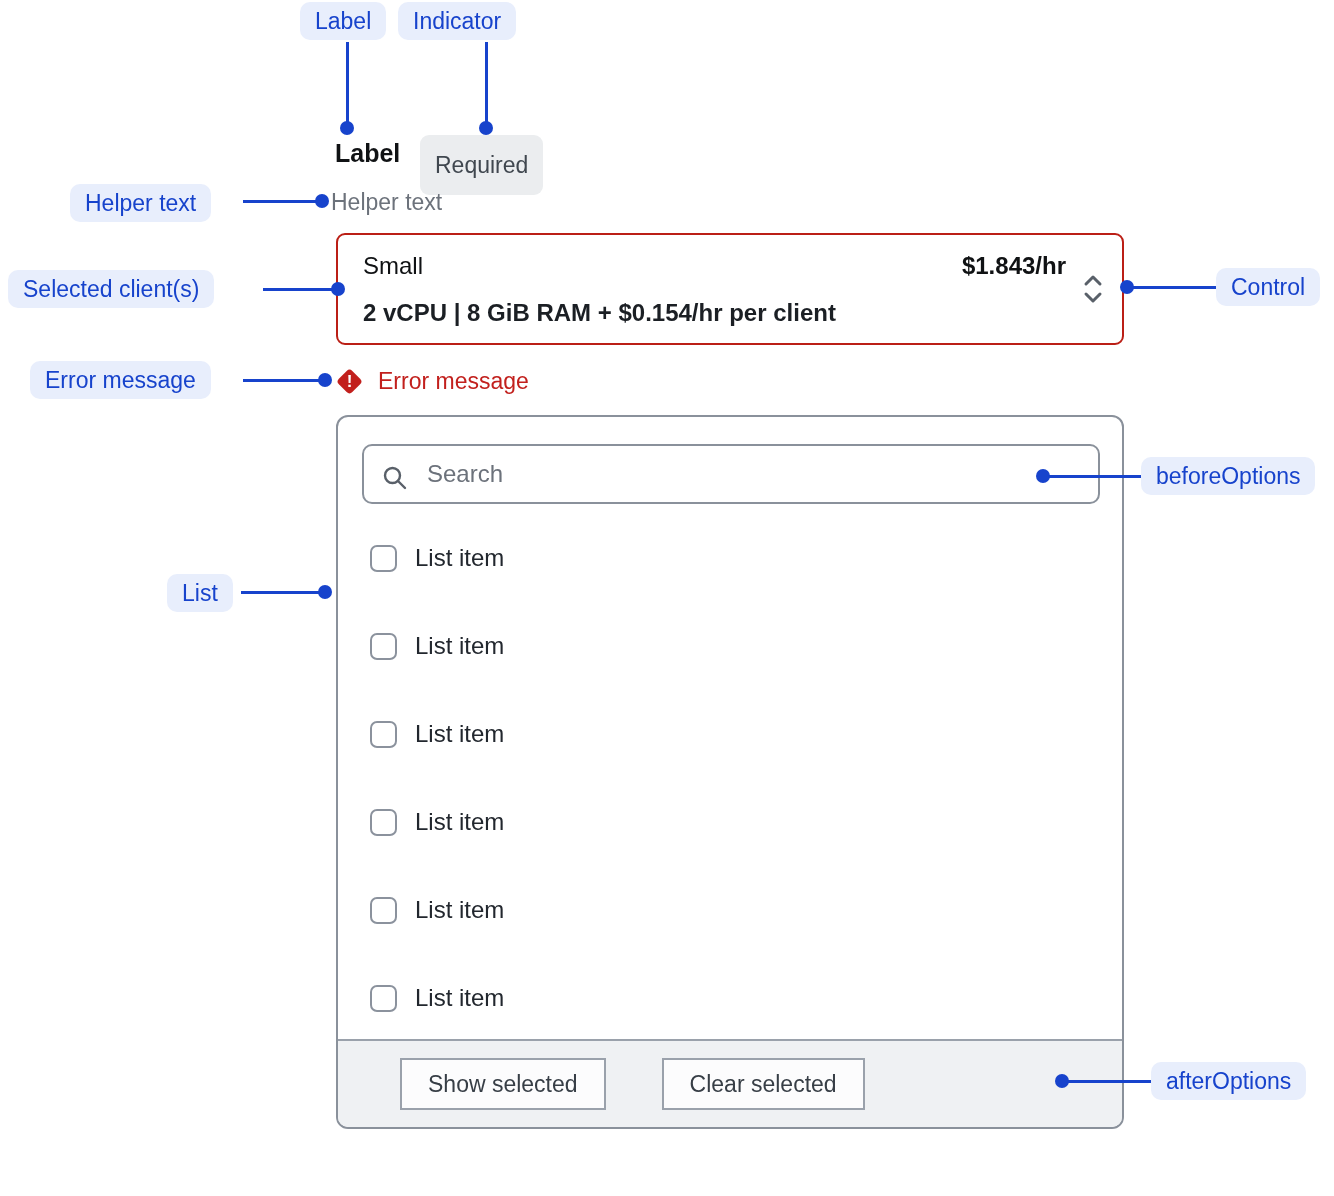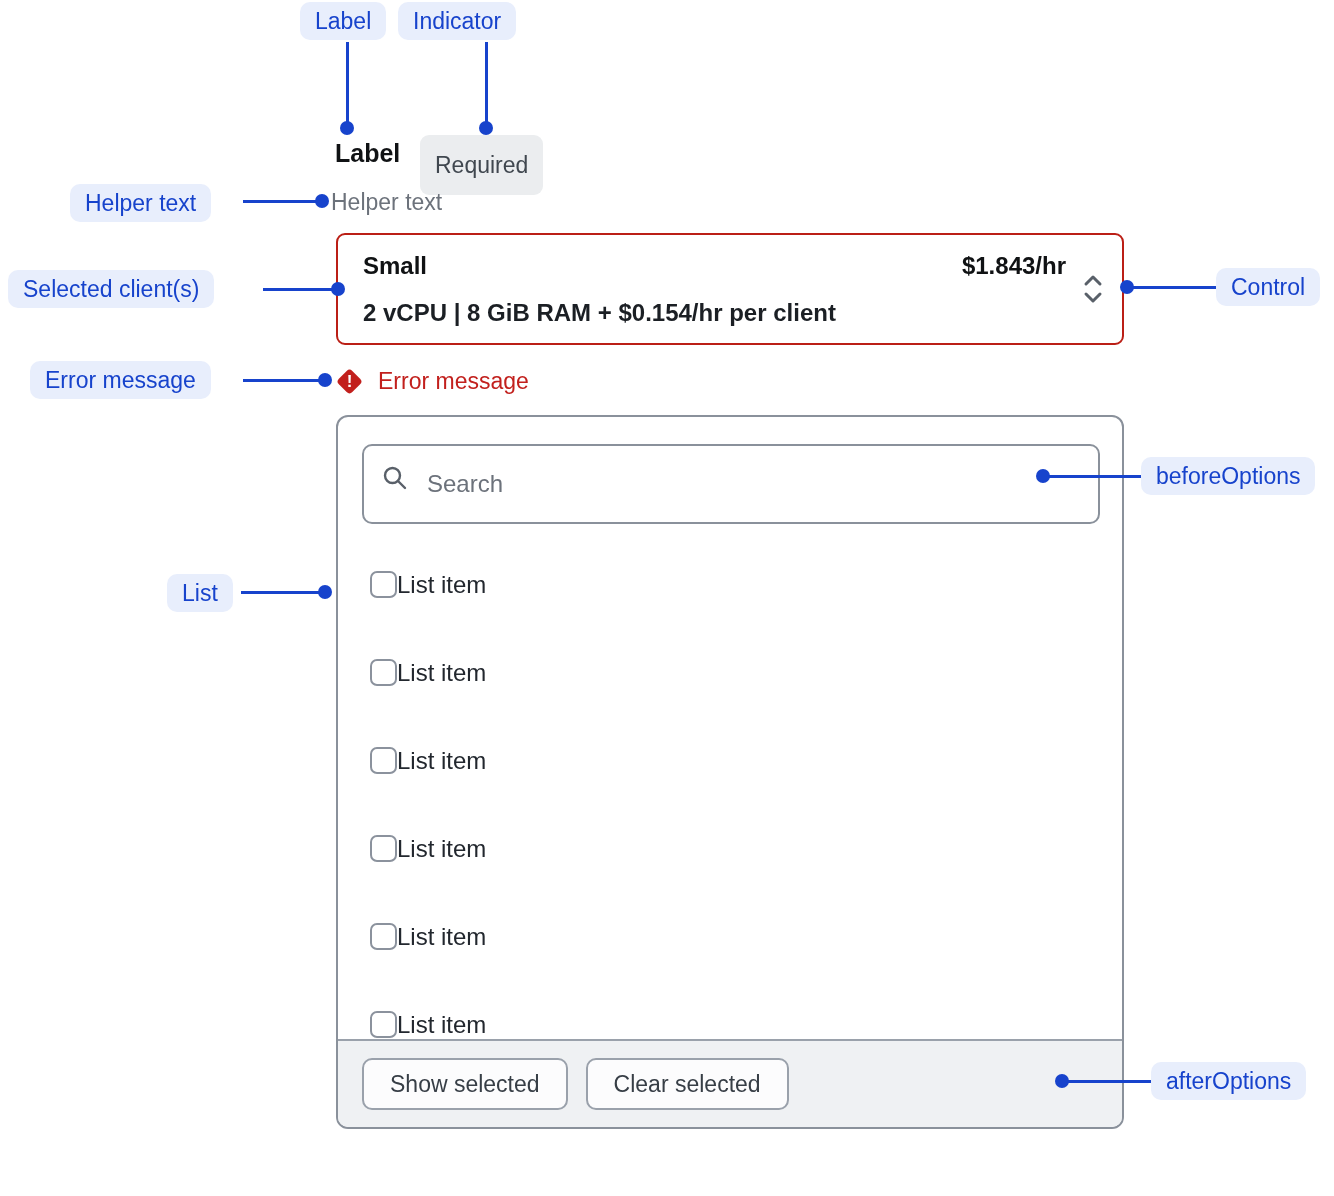--- a/index.html
+++ b/index.html
@@ -59,21 +59,21 @@
     position: absolute; left: 336px; top: 233px;
     width: 788px; height: 112px;
     border: 2.5px solid #bb1f16;
     border-radius: 9px;
     background: #ffffff;
     padding: 17px 56px 16px 25px;
     display: flex; flex-direction: column; justify-content: space-between;
     cursor: pointer;
   }
   .control-row1 { display: flex; justify-content: space-between; align-items: baseline; }
-  .option-name  { font-size: 24px; font-weight: 700; color: #101214; }
+  .option-name  { font-size: 24px; font-weight: 400; color: #101214; }
   .option-price { font-size: 24px; font-weight: 700; color: #101214; }
   .option-desc  { font-size: 24px; color: #1b1f24; font-weight: bold; }
   .chevrons {
     position: absolute; right: 16px; top: 50%;
     transform: translateY(-50%);
     display: flex; align-items: center;
   }
 
   
   .error-icon-wrap {
@@ -99,37 +99,37 @@
   
   .panel {
     position: absolute; left: 336px; top: 415px;
     width: 788px; height: 714px;
     border: 2px solid #8a919b;
     border-radius: 12px;
     background: #ffffff;
   }
   .search-box {
     position: absolute; left: 24px; top: 27px;
-    width: 738px; height: 80px;
+    width: 738px; height: 60px;
   }
   .search-input {
     width: 100%; height: 100%;
     border: 2px solid #8a919b; border-radius: 10px;
     padding: 0 20px 0 63px;
     font-family: "Liberation Sans", sans-serif;
     font-size: 24px; color: #272c33;
     background: #ffffff; outline: none;
   }
   .search-input::placeholder { color: #6c727b; opacity: 1; }
   .search-icon { position: absolute; left: 19px; top: 20px; pointer-events: none; }
 
   .list-row {
     position: absolute; left: 32px;
-    display: flex; align-items: flex-start; 
-    height: 28px; cursor: pointer; margin-top: 27px;
+    display: flex; align-items: flex-end; gap: 18px;
+    height: 28px; cursor: pointer;
   }
   .checkbox {
     width: 27px; height: 27px;
     border: 2px solid #8b929d; border-radius: 7px;
     background: #ffffff; flex: 0 0 auto;
   }
   .list-label { font-size: 24px; color: #22272e; }
 
   .footer {
     position: absolute; left: 0; bottom: 0;
@@ -138,24 +138,25 @@
     border-top: 2px solid #9aa1ab;
     border-radius: 0 0 10px 10px;
     display: flex; align-items: center; gap: 18px;
     padding: 0 24px;
   }
   .footer-btn {
     height: 52px;
     padding: 0 26px;
     background: #fcfcfd;
     border: 2px solid #9aa1ab;
-    border-radius: 10px;
+    border-radius: 0;
     font-family: "Liberation Sans", sans-serif;
     font-size: 23px; color: #373e46;
     cursor: pointer;
+    margin-left: 38px;
   }
 </style>
 </head>
 <body>
 
 <div class="canvas">
 
   <div class="pill" style="left:300px; top:2px;">Label</div>
   <div class="pill" style="left:398px; top:2px;">Indicator</div>
   <div class="pill" style="left:70px; top:184px;">Helper text</div>

